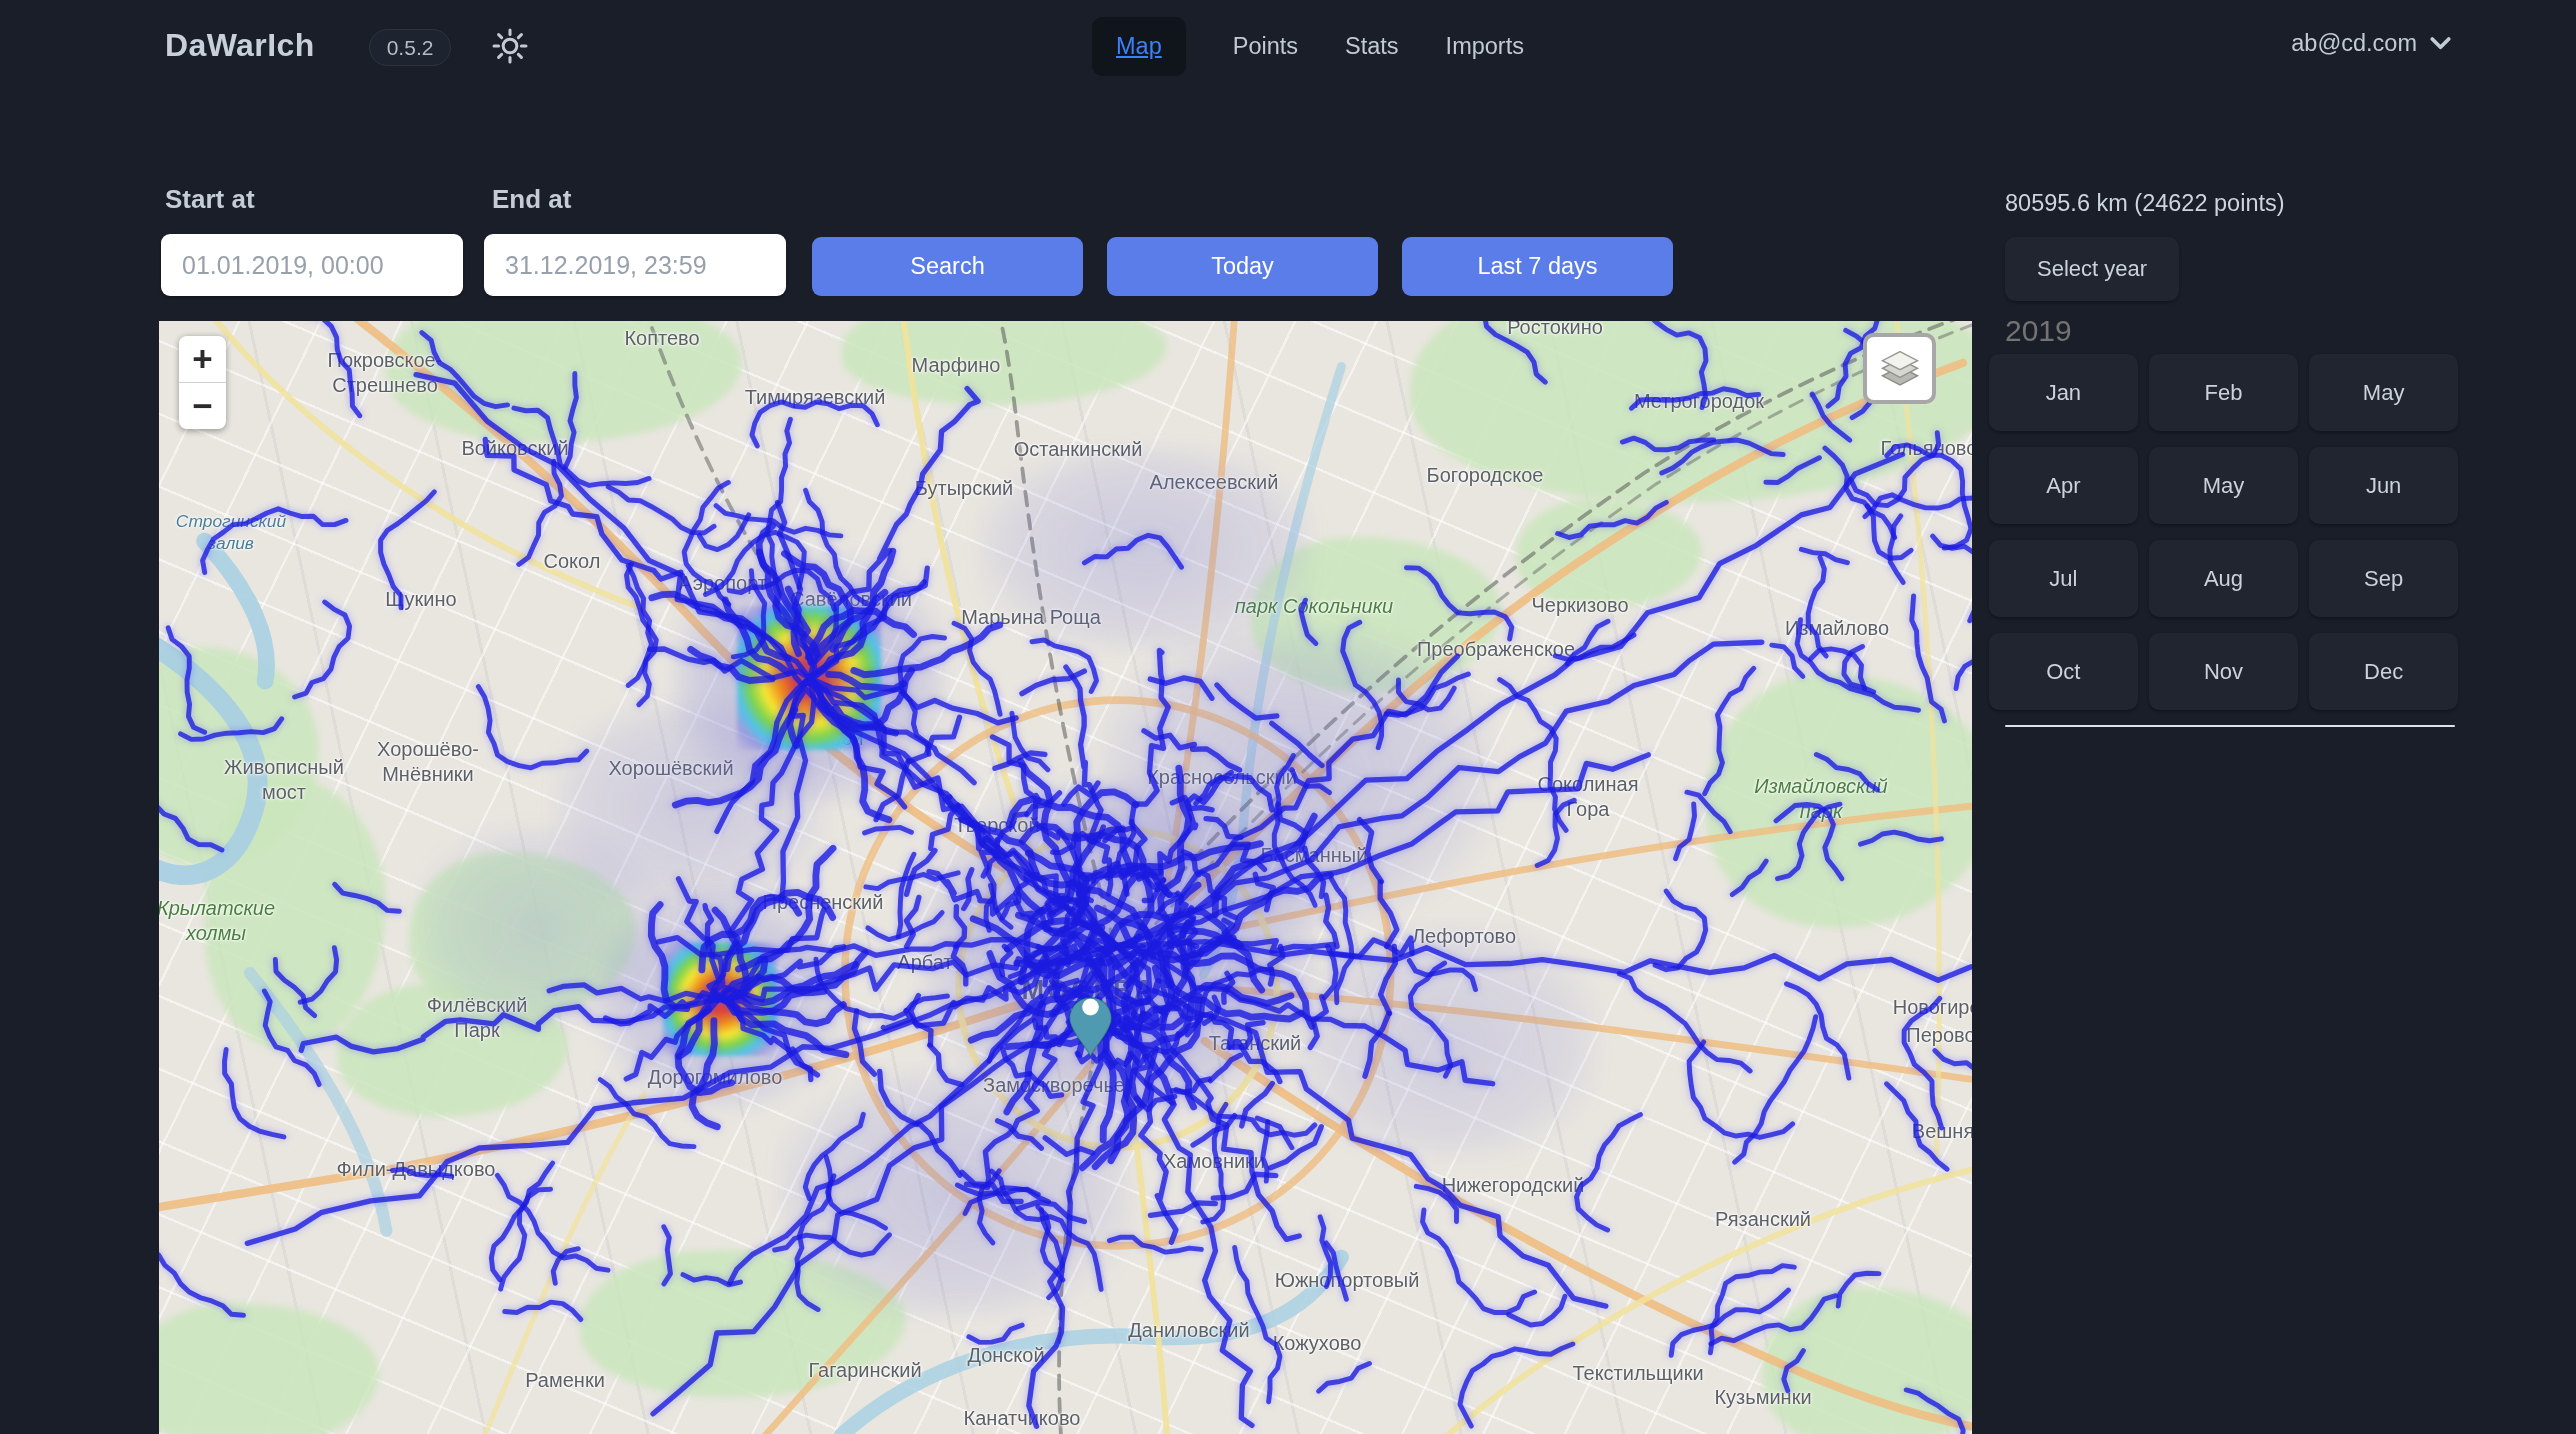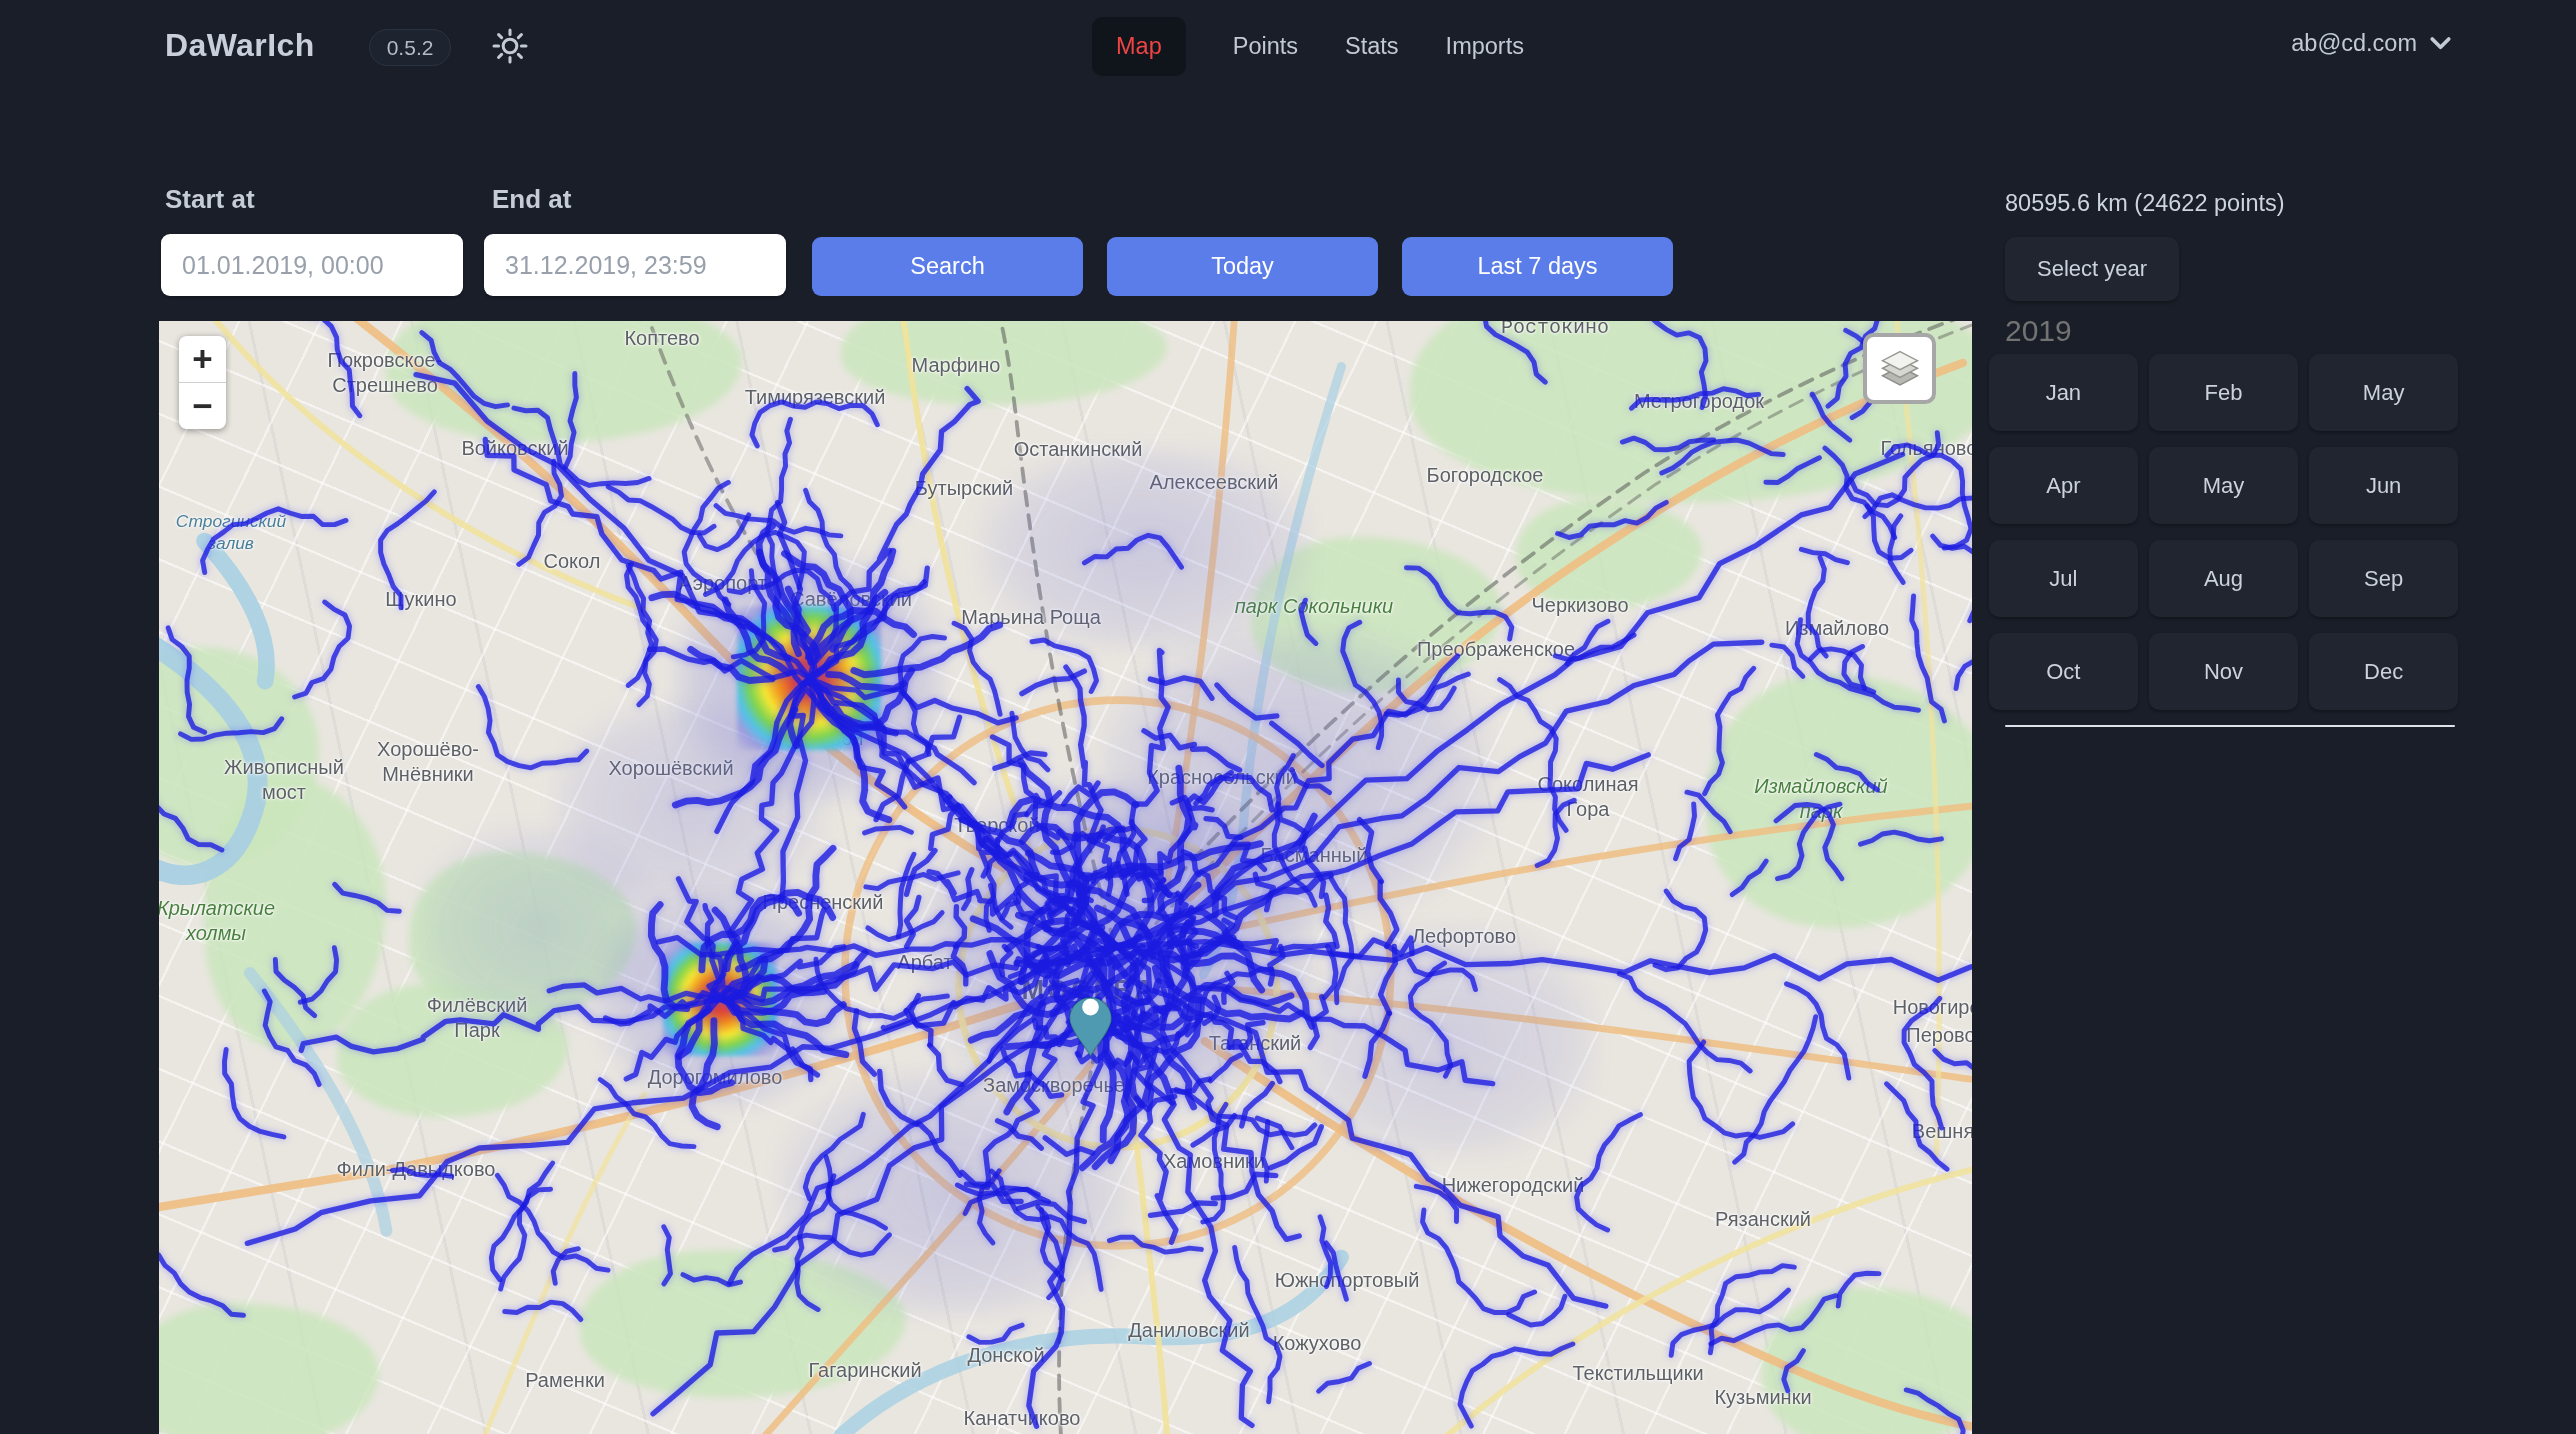--- a/index.html
+++ b/index.html
@@ -5,21 +5,21 @@
   html,body{margin:0;padding:0;background:#191e28;width:2576px;height:1434px;overflow:hidden;
     font-family:"Liberation Sans","DejaVu Sans",sans-serif;}
   .abs{position:absolute;}
   
   #logo{left:165px;top:27px;font-size:32px;font-weight:bold;color:#c9cfda;letter-spacing:0.4px;}
   #version-badge{left:369px;top:29px;height:35px;line-height:35px;padding:0 16.7px;border:1.5px solid #2c3340;
     background:#1e242f;border-radius:20px;font-size:21px;color:#b4bbc7;}
   #theme-toggle{left:491px;top:27px;width:38px;height:38px;cursor:pointer;}
   #tabs{left:1092px;top:16.7px;display:flex;align-items:center;gap:47px;}
   .tab{font-size:23.5px;color:#c3c9d4;padding:16px 0;cursor:pointer;}
-  .tab.active{background:#10141b;border-radius:10.6px;padding:16px 24px;color:#ef4444;}
+  .tab.active{background:#10141b;border-radius:10.6px;padding:16px 24px;color:#3b82f6;text-decoration:underline;}
   #account{right:124px;top:30px;display:flex;align-items:center;gap:12px;font-size:23.5px;color:#c3cad4;cursor:pointer;}
   
   .field-label{font-size:26px;font-weight:bold;color:#c6ccd6;}
   .date-input{width:302px;height:62px;background:#fff;border:none;border-radius:9px;box-sizing:border-box;
     padding:0 21px;font-size:25px;color:#98a0ab;font-family:inherit;box-shadow:0 1.5px 3px rgba(0,0,0,.25);}
   #filter-buttons{left:812px;top:237px;display:flex;gap:24px;}
   .btn-blue{width:271px;height:59px;border-radius:9px;display:flex;align-items:center;justify-content:center;
     font-size:23.5px;color:#fff;cursor:pointer;}
   
   #stats-line{left:2005px;top:190px;font-size:23.5px;color:#ced4de;}
@@ -171,21 +171,21 @@
       <path d="M 1250 900 C 1200 1100 1180 1300 1190 1470" stroke="#4d4d4d" stroke-width="5" fill="none" stroke-opacity="0.5" stroke-linecap="round" stroke-dasharray="18 13"></path>
       <path d="M 640 -20 C 700 150 780 320 900 470" stroke="#4d4d4d" stroke-width="5" fill="none" stroke-opacity="0.45" stroke-linecap="round" stroke-dasharray="18 13"></path>
     </svg>
   <div class="layer" id="labels">
       <div class="map-label " style="left: 226px; top: 52px;">Покровское-
 Стрешнево</div>
       <div class="map-label " style="left: 503px; top: 16.7px;">Коптево</div>
       <div class="map-label " style="left: 656px; top: 76px;">Тимирязевский</div>
       <div class="map-label " style="left: 797px; top: 44px;">Марфино</div>
       <div class="map-label " style="left: 919px; top: 120px; margin-top: 8px;">Останкинский</div>
-      <div class="map-label " style="left: 1396px; top: 6px; font-family: Liberation Mono, monospace;">Ростокино</div>
+      <div class="map-label " style="left: 1396px; top: 6px;">Ростокино</div>
       <div class="map-label " style="left: 1055px; top: 161px;">Алексеевский</div>
       <div class="map-label " style="left: 1326px; top: 154px;">Богородское</div>
       <div class="map-label " style="left: 1540px; top: 80px;">Метрогородок</div>
       <div class="map-label " style="left: 1770px; top: 127px;">Гольяново</div>
       <div class="map-label " style="left: 356px; top: 127px;">Войковский</div>
       <div class="map-label " style="left: 805px; top: 167px;">Бутырский</div>
       <div class="map-label " style="left: 413px; top: 240px;">Сокол</div>
       <div class="map-label " style="left: 564px; top: 262px;">Аэропорт</div>
       <div class="map-label " style="left: 692px; top: 278px;">Савёловский</div>
       <div class="map-label " style="left: 872px; top: 296px;">Марьина Роща</div>

